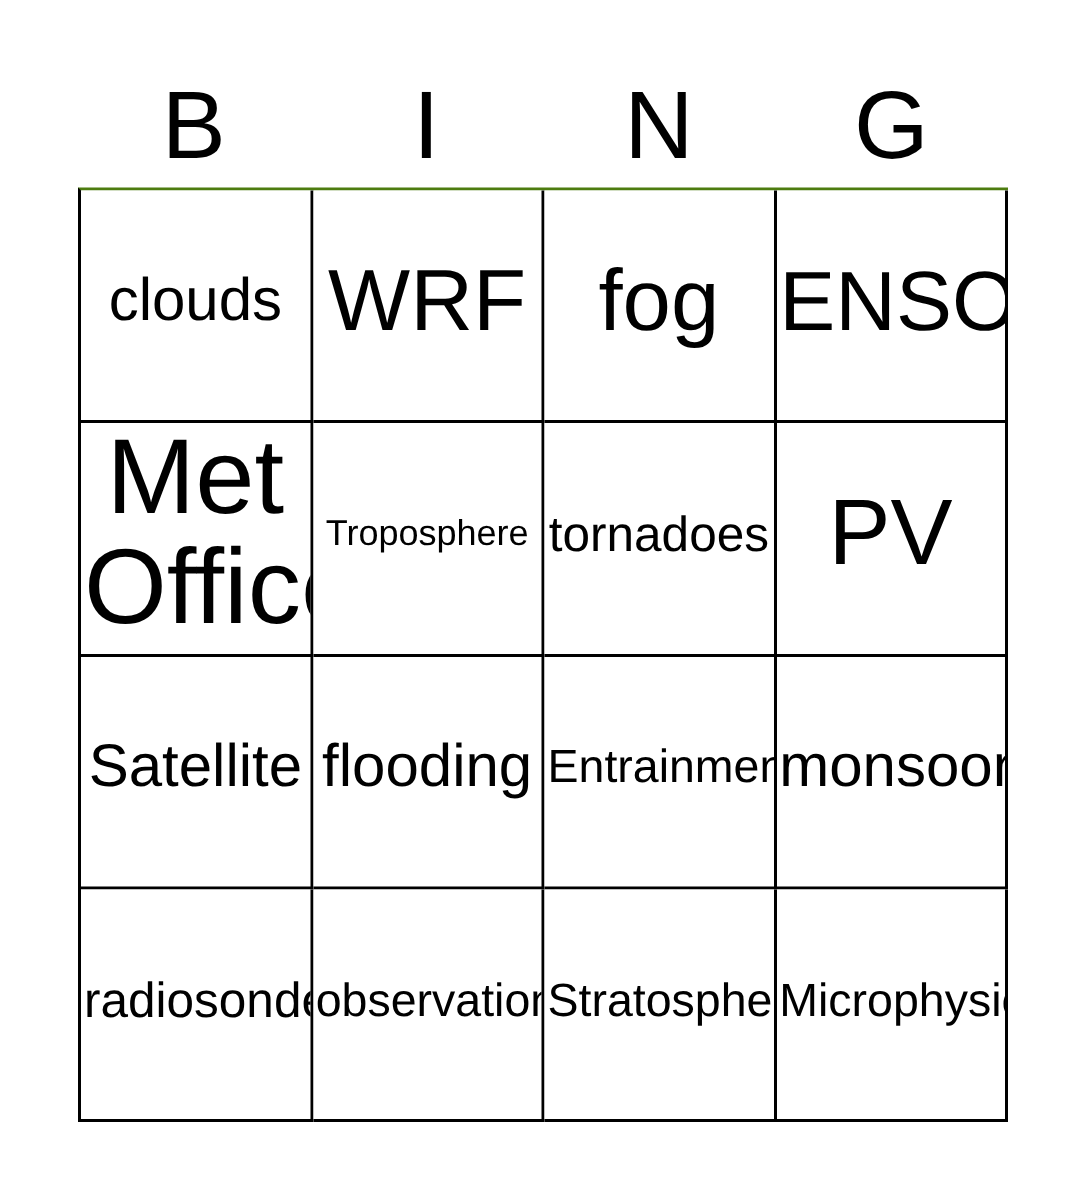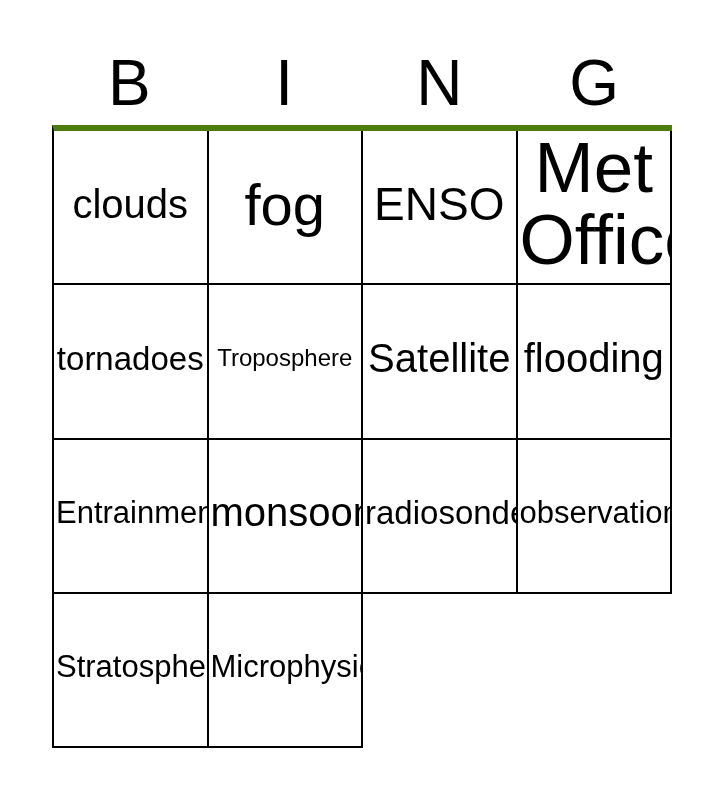--- a/index.html
+++ b/index.html
@@ -46,21 +46,21 @@
     letter-spacing: 0.5px;
   }
 
   
   .grid {
     position: absolute;
     left: 52px;
     top: 125px;
     width: 620px;
     height: 623px;
-    border-top: 6px solid #4d7c0f;
+    border-top: 2px solid #4d7c0f;
     border-left: 2px solid #000000;
     box-sizing: border-box;
     display: grid;
     grid-template-columns: repeat(4, 1fr);
     grid-template-rows: repeat(4, 1fr);
   }
   .cell {
     border-right: 2px solid #000000;
     border-bottom: 2px solid #000000;
     box-sizing: border-box;
@@ -82,21 +82,21 @@
     position: relative;
     top: -3px;
     white-space: normal;
     word-break: normal;
   }
 
   
   .fs-xxl  { font-size: 62px; }
   .fs-xl   { font-size: 58px; }
   .fs-lg   { font-size: 71px; }
-  .fs-md   { font-size: 46px; }
+  .fs-md   { font-size: 56px; }
   .fs-sm   { font-size: 40px; }
   .fs-xs   { font-size: 33px; }
   .fs-xxs  { font-size: 31px; }
   .fs-tiny { font-size: 24px; }
 </style>
 </head>
 <body>
 
 <div id="card">
 
@@ -113,33 +113,39 @@
     <div class="header-cell">
       <span class="header-letter">G</span>
     </div>
   </div>
 
   <div class="grid" id="bingo-grid">
       <div class="cell">
         <span class="cell-text fs-sm">clouds</span>
       </div>
       <div class="cell">
+        <span class="cell-text fs-xl">WRF</span>
+      </div>
+      <div class="cell">
         <span class="cell-text fs-xl">fog</span>
       </div>
       <div class="cell">
         <span class="cell-text fs-md">ENSO</span>
       </div>
       <div class="cell">
         <span class="cell-text fs-lg">Met Office</span>
       </div>
       <div class="cell">
+        <span class="cell-text fs-tiny">Troposphere</span>
+      </div>
+      <div class="cell">
         <span class="cell-text fs-xs">tornadoes</span>
       </div>
       <div class="cell">
-        <span class="cell-text fs-tiny">Troposphere</span>
+        <span class="cell-text fs-xxl">PV</span>
       </div>
       <div class="cell">
         <span class="cell-text fs-sm">Satellite</span>
       </div>
       <div class="cell">
         <span class="cell-text fs-sm">flooding</span>
       </div>
       <div class="cell">
         <span class="cell-text fs-xxs">Entrainment</span>
       </div>

